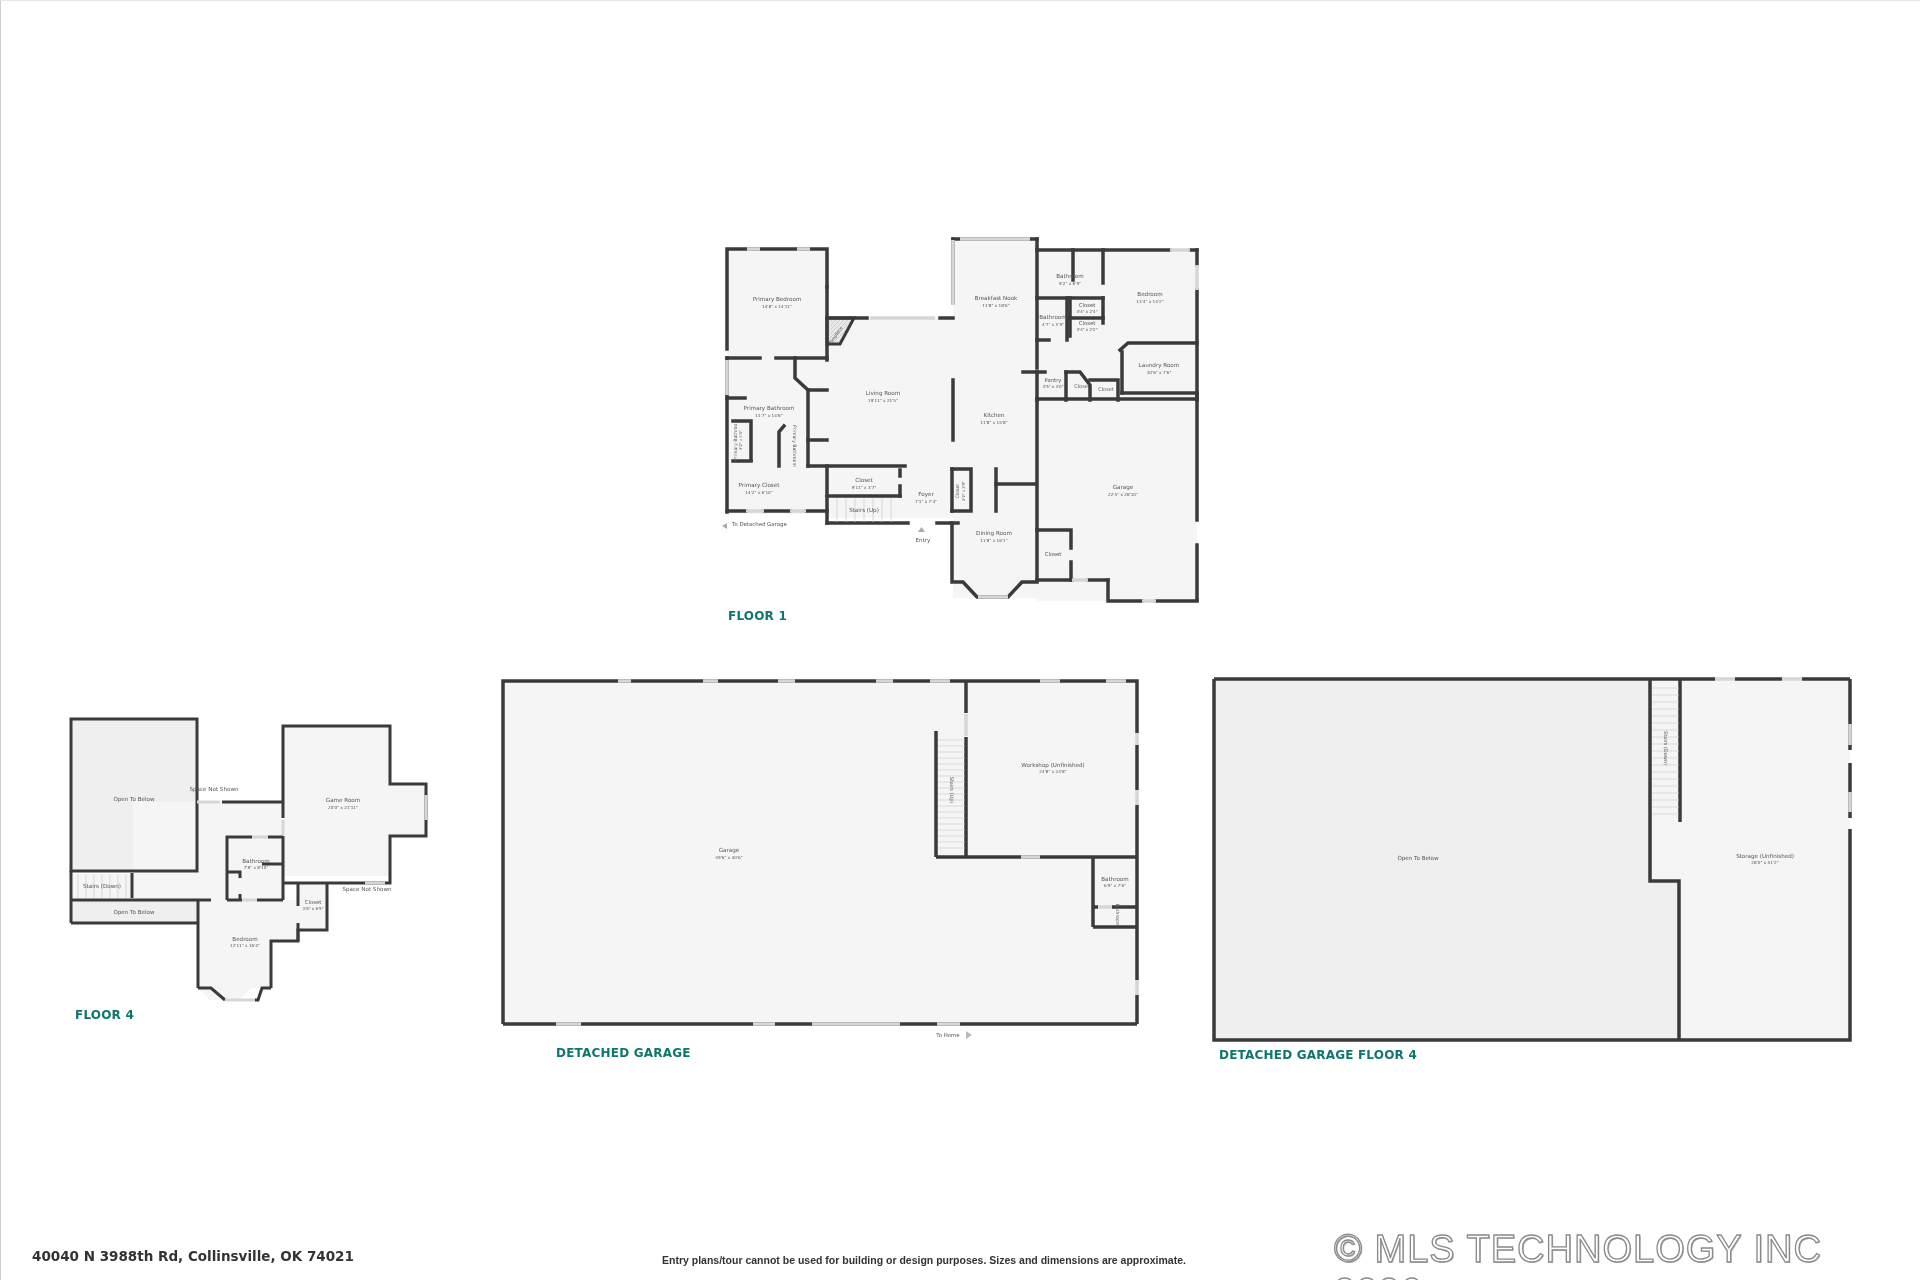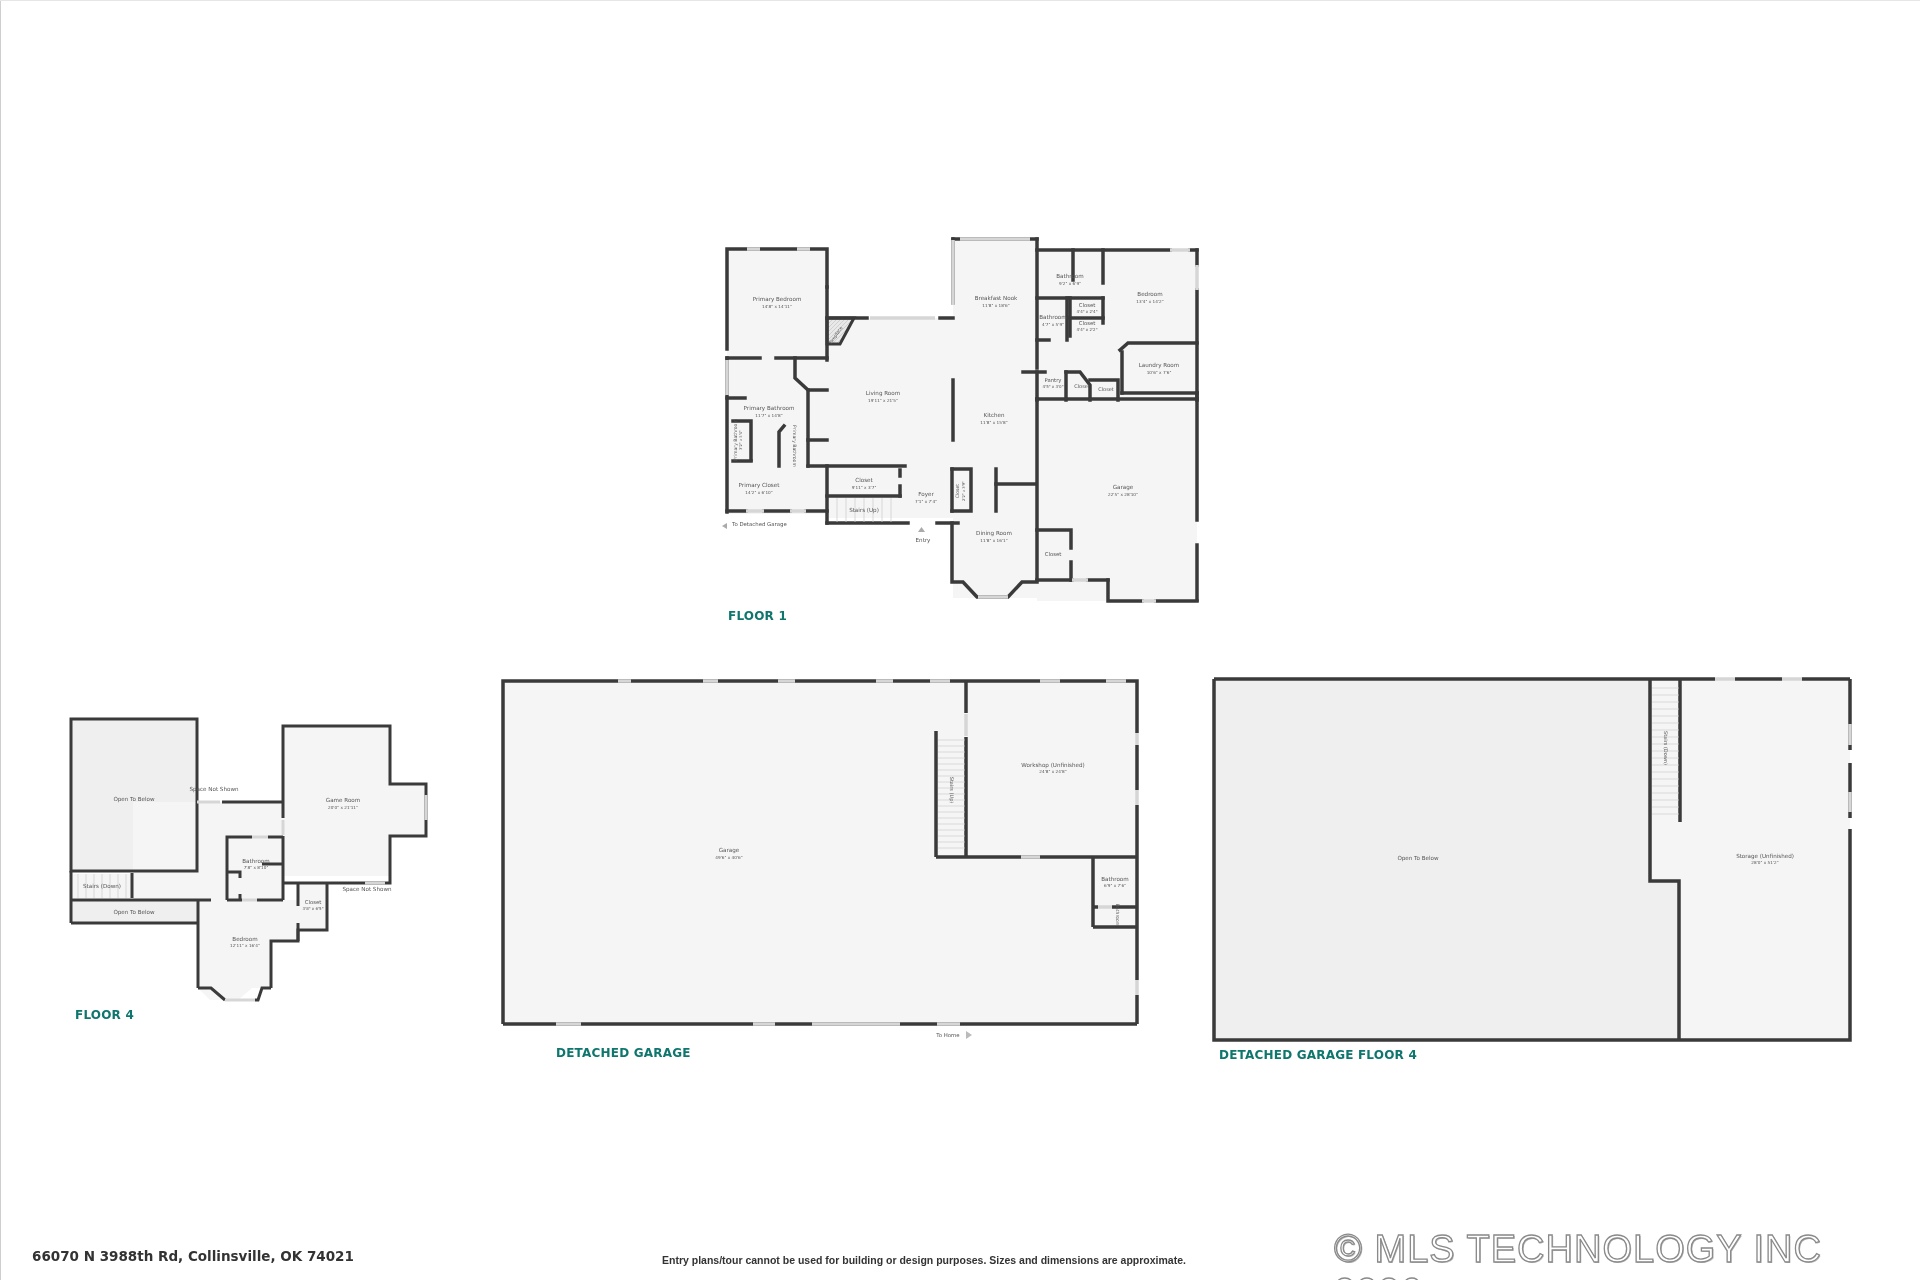--- a/index.html
+++ b/index.html
@@ -392,15 +392,15 @@
       <text x="1765" y="864" font-size="4.2">28'0" x 51'2"</text>
     </g>
   </g>
 </svg>
 
 <div class="floor-label" style="left:728px;top:609px;">FLOOR 1</div>
 <div class="floor-label" style="left:75px;top:1008px;">FLOOR 4</div>
 <div class="floor-label" style="left:508px;top:1046px;margin-left:48px;">DETACHED GARAGE</div>
 <div class="floor-label" style="left:1219px;top:1048px;">DETACHED GARAGE FLOOR 4</div>
 
-<div class="addr">66070 N 3988th Rd, Collinsville, OK 74021</div>
+<div class="addr">40040 N 3988th Rd, Collinsville, OK 74021</div>
 <div class="disclaimer">Entry plans/tour cannot be used for building or design purposes. Sizes and dimensions are approximate.</div>
 <div class="copyright">© MLS TECHNOLOGY INC 2026</div>
 
 </body></html>

